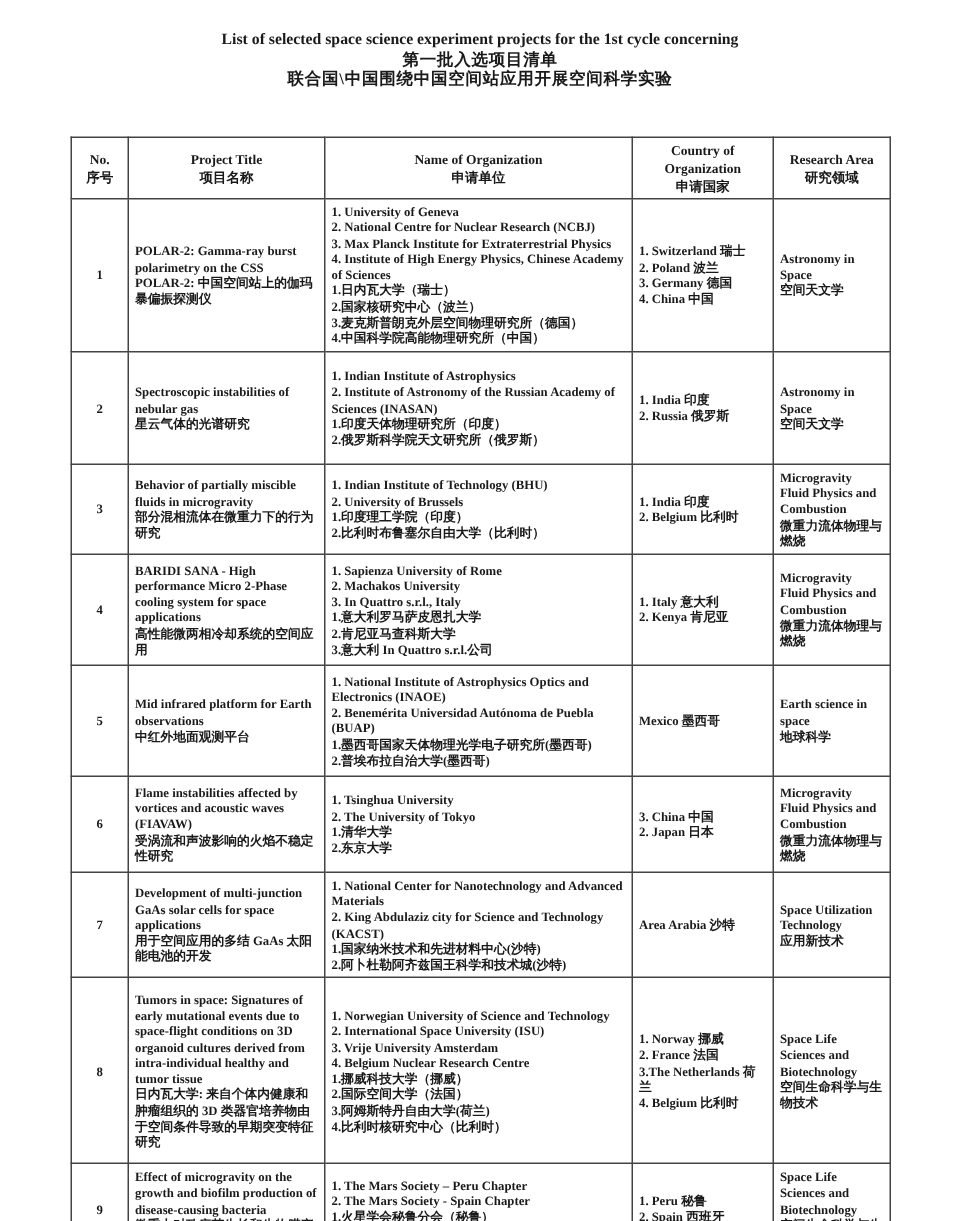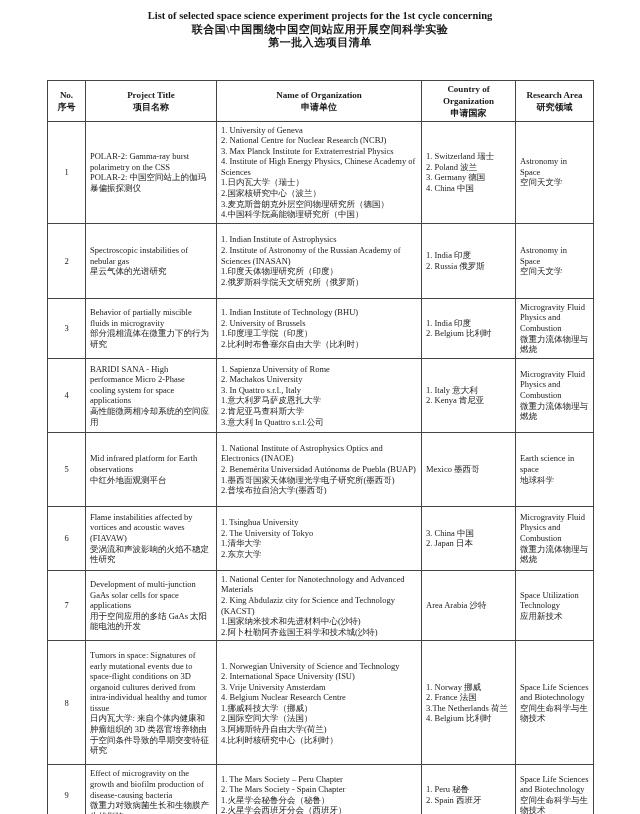--- a/index.html
+++ b/index.html
@@ -9,21 +9,21 @@
     width: 640px;
     height: 814px;
     overflow: hidden;
     font-family: "Liberation Serif", serif;
     color: #1a1a1a;
   }
   .page {
     width: 640px;
     height: 814px;
     box-sizing: border-box;
-    padding-top: 9px;
+    padding-top: 20px;
   }
   .title-block {
     text-align: center;
     font-weight: bold;
     line-height: 13.5px;
   }
   .title-line-en { font-size: 10.5px; }
   .title-line-zh { font-size: 11px; letter-spacing: 0.5px; }
   table.doc-table {
     border-collapse: collapse;
@@ -34,20 +34,21 @@
   }
   .doc-table th, .doc-table td {
     border: 1px solid #444;
     box-sizing: border-box;
     font-size: 8.5px;
     line-height: 10.6px;
     padding: 3px 4px;
     vertical-align: middle;
     white-space: pre-line;
     overflow: hidden;
+    font-weight: bold;
   }
   .doc-table th {
     font-size: 9px;
     font-weight: bold;
     text-align: center;
     line-height: 12px;
     padding: 2px 2px;
   }
   .doc-table td.cell-no {
     text-align: center;
@@ -63,22 +64,22 @@
   tbody tr:nth-child(8) { height: 124px; }
   tbody tr:nth-child(9) { height: 52px; }
 </style>
 </head>
 <body>
 
 <div class="page">
 
   <div class="title-block">
     <div class="title-line-en">List of selected space science experiment projects for the 1st cycle concerning</div>
+    <div class="title-line-zh">第一批入选项目清单</div>
     <div class="title-line-zh">联合国\中国围绕中国空间站应用开展空间科学实验</div>
-    <div class="title-line-zh">第一批入选项目清单</div>
   </div>
 
   <table class="doc-table">
     <colgroup>
       <col style="width:38px">
       <col style="width:131px">
       <col style="width:205px">
       <col style="width:94px">
       <col style="width:78px">
     </colgroup>

